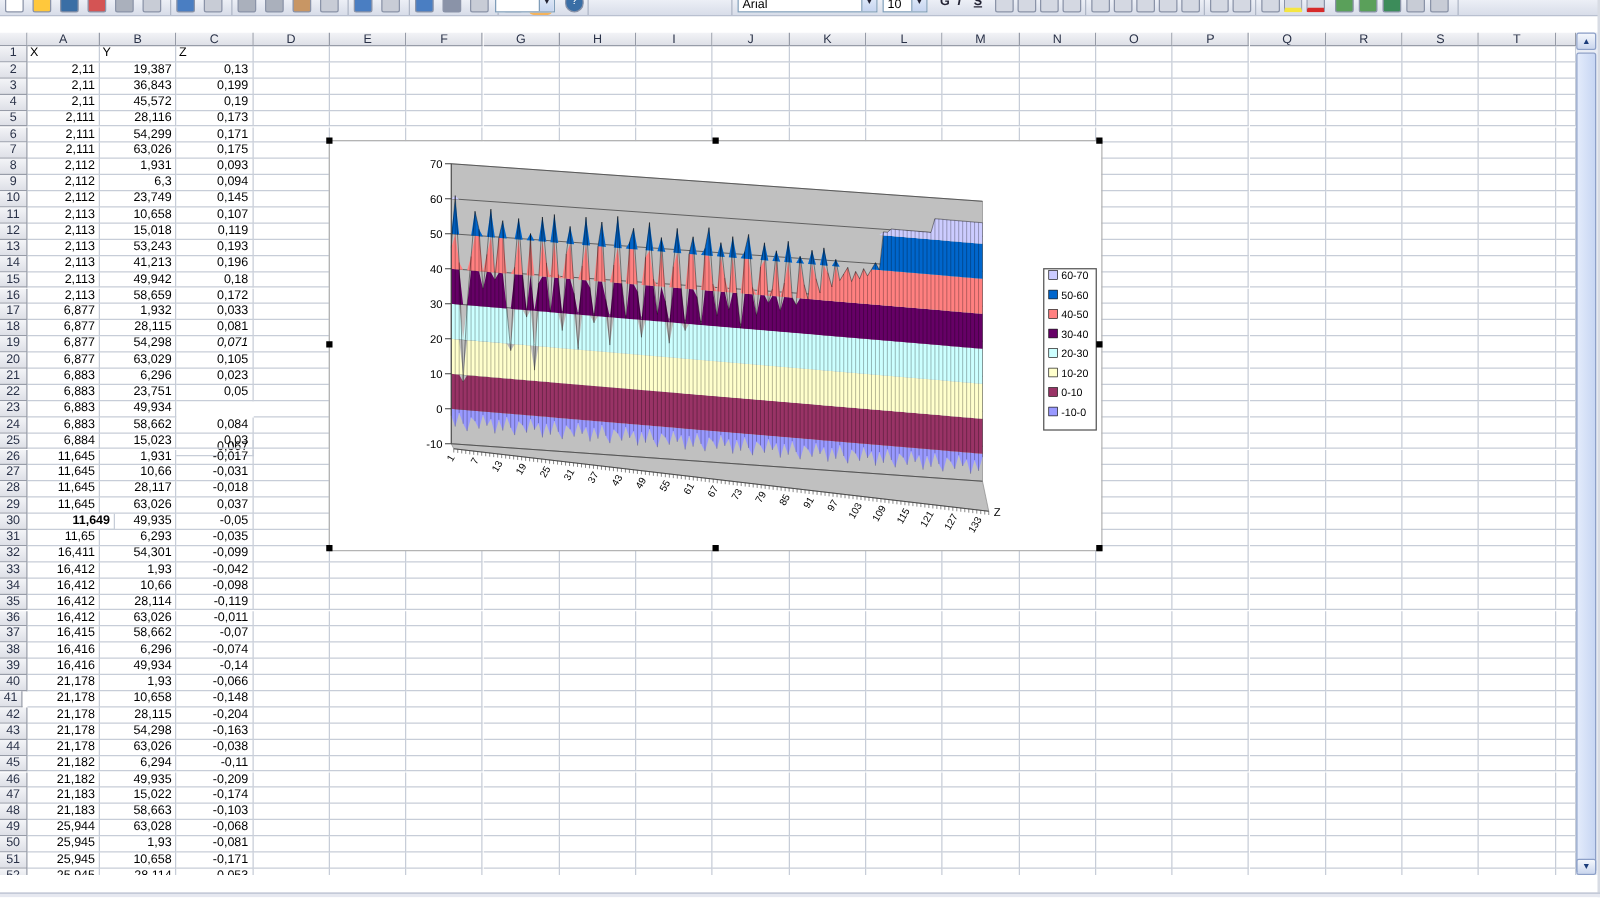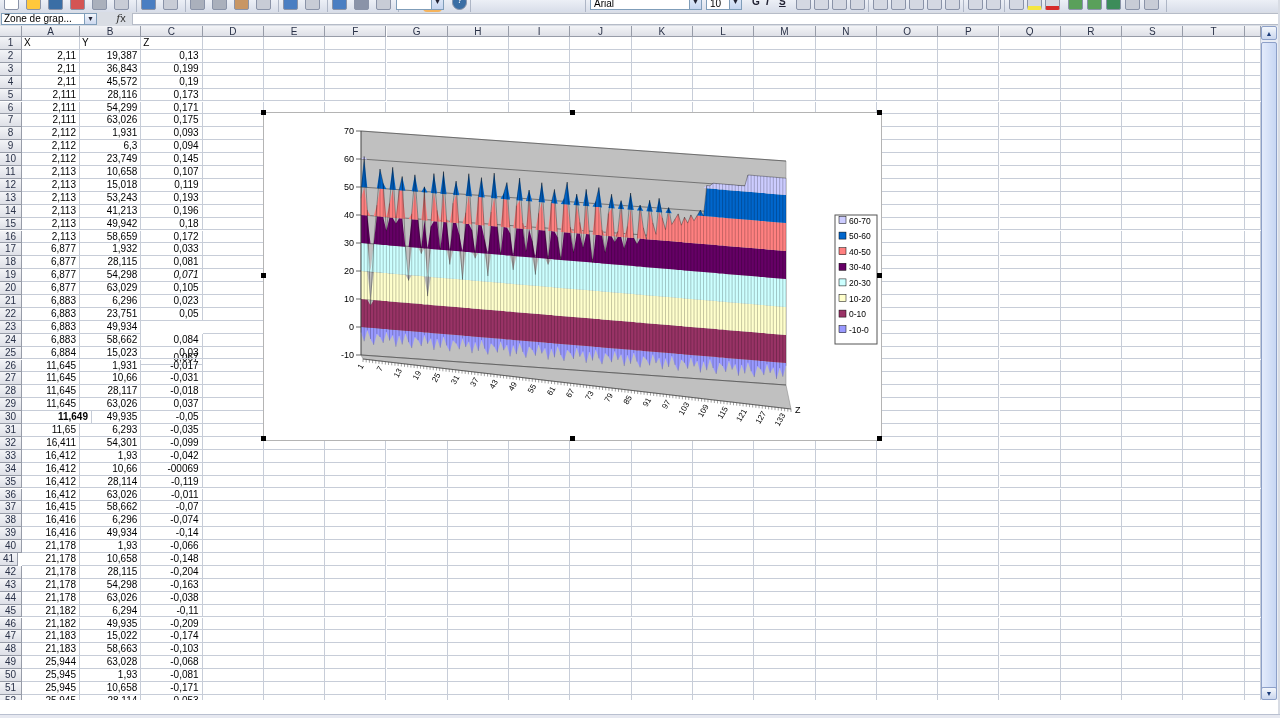--- a/index.html
+++ b/index.html
@@ -129,26 +129,20 @@
       <div class="tbicon" style="left: 1027px; background: rgb(212, 216, 226); border-bottom: 4px solid rgb(245, 230, 66);"></div>
       <div class="tbicon" style="left: 1045px; background: rgb(212, 216, 226); border-bottom: 4px solid rgb(214, 42, 42);"></div>
       <div class="tbicon" style="left: 1068px; background: rgb(90, 160, 90);"></div>
       <div class="tbicon" style="left: 1087px; background: rgb(90, 160, 90);"></div>
       <div class="tbicon" style="left: 1106px; background: rgb(60, 140, 90);"></div>
       <div class="tbicon" style="left: 1125px; background: rgb(200, 204, 214);"></div>
       <div class="tbicon" style="left: 1144px; background: rgb(200, 204, 214);"></div>
       <div class="tbsep" style="left: 1166px;"></div>
     </div>
 
-  <div id="formula-row">
-    <div id="name-box">Zone de grap...</div>
-    <div id="name-dd">▼</div>
-    <div id="fx-btn"><i>f</i>x</div>
-    <div id="formula-bar"></div>
-  </div>
 
   <div id="grid">
       <div class="ch" style="left: 0px; top: 0px; width: 22px; height: 11px;"></div>
       <div class="ch" style="left: 22px; top: 0px; width: 58px; height: 11px; line-height: 11px;">A</div>
       <div class="ch" style="left: 80px; top: 0px; width: 61.3px; height: 11px; line-height: 11px;">B</div>
       <div class="ch" style="left: 141.3px; top: 0px; width: 61.3px; height: 11px; line-height: 11px;">C</div>
       <div class="ch" style="left: 202.6px; top: 0px; width: 61.3px; height: 11px; line-height: 11px;">D</div>
       <div class="ch" style="left: 263.9px; top: 0px; width: 61.3px; height: 11px; line-height: 11px;">E</div>
       <div class="ch" style="left: 325.2px; top: 0px; width: 61.3px; height: 11px; line-height: 11px;">F</div>
       <div class="ch" style="left: 386.5px; top: 0px; width: 61.3px; height: 11px; line-height: 11px;">G</div>
@@ -888,21 +882,21 @@
       <div class="cell num" style="left: 876.9px; top: 423.8px; width: 61.3px; height: 12.9px; line-height: 12.9px;"></div>
       <div class="cell num" style="left: 938.2px; top: 423.8px; width: 61.3px; height: 12.9px; line-height: 12.9px;"></div>
       <div class="cell num" style="left: 999.5px; top: 423.8px; width: 61.3px; height: 12.9px; line-height: 12.9px;"></div>
       <div class="cell num" style="left: 1060.8px; top: 423.8px; width: 61.3px; height: 12.9px; line-height: 12.9px;"></div>
       <div class="cell num" style="left: 1122.1px; top: 423.8px; width: 61.3px; height: 12.9px; line-height: 12.9px;"></div>
       <div class="cell num" style="left: 1183.4px; top: 423.8px; width: 61.3px; height: 12.9px; line-height: 12.9px;"></div>
       <div class="cell" style="left: 1244.7px; top: 423.8px; width: 16.3px; height: 12.9px;"></div>
       <div class="rh" style="left: 0px; top: 436.7px; width: 22px; height: 12.9px; line-height: 12.9px;">34</div>
       <div class="cell num" style="left: 22px; top: 436.7px; width: 58px; height: 12.9px; line-height: 12.9px;">16,412</div>
       <div class="cell num" style="left: 80px; top: 436.7px; width: 61.3px; height: 12.9px; line-height: 12.9px;">10,66</div>
-      <div class="cell num" style="left: 141.3px; top: 436.7px; width: 61.3px; height: 12.9px; line-height: 12.9px;">-00069</div>
+      <div class="cell num" style="left: 141.3px; top: 436.7px; width: 61.3px; height: 12.9px; line-height: 12.9px;">-0,098</div>
       <div class="cell num" style="left: 202.6px; top: 436.7px; width: 61.3px; height: 12.9px; line-height: 12.9px;"></div>
       <div class="cell num" style="left: 263.9px; top: 436.7px; width: 61.3px; height: 12.9px; line-height: 12.9px;"></div>
       <div class="cell num" style="left: 325.2px; top: 436.7px; width: 61.3px; height: 12.9px; line-height: 12.9px;"></div>
       <div class="cell num" style="left: 386.5px; top: 436.7px; width: 61.3px; height: 12.9px; line-height: 12.9px;"></div>
       <div class="cell num" style="left: 447.8px; top: 436.7px; width: 61.3px; height: 12.9px; line-height: 12.9px;"></div>
       <div class="cell num" style="left: 509.1px; top: 436.7px; width: 61.3px; height: 12.9px; line-height: 12.9px;"></div>
       <div class="cell num" style="left: 570.4px; top: 436.7px; width: 61.3px; height: 12.9px; line-height: 12.9px;"></div>
       <div class="cell num" style="left: 631.7px; top: 436.7px; width: 61.3px; height: 12.9px; line-height: 12.9px;"></div>
       <div class="cell num" style="left: 693px; top: 436.7px; width: 61.3px; height: 12.9px; line-height: 12.9px;"></div>
       <div class="cell num" style="left: 754.3px; top: 436.7px; width: 61.3px; height: 12.9px; line-height: 12.9px;"></div>

